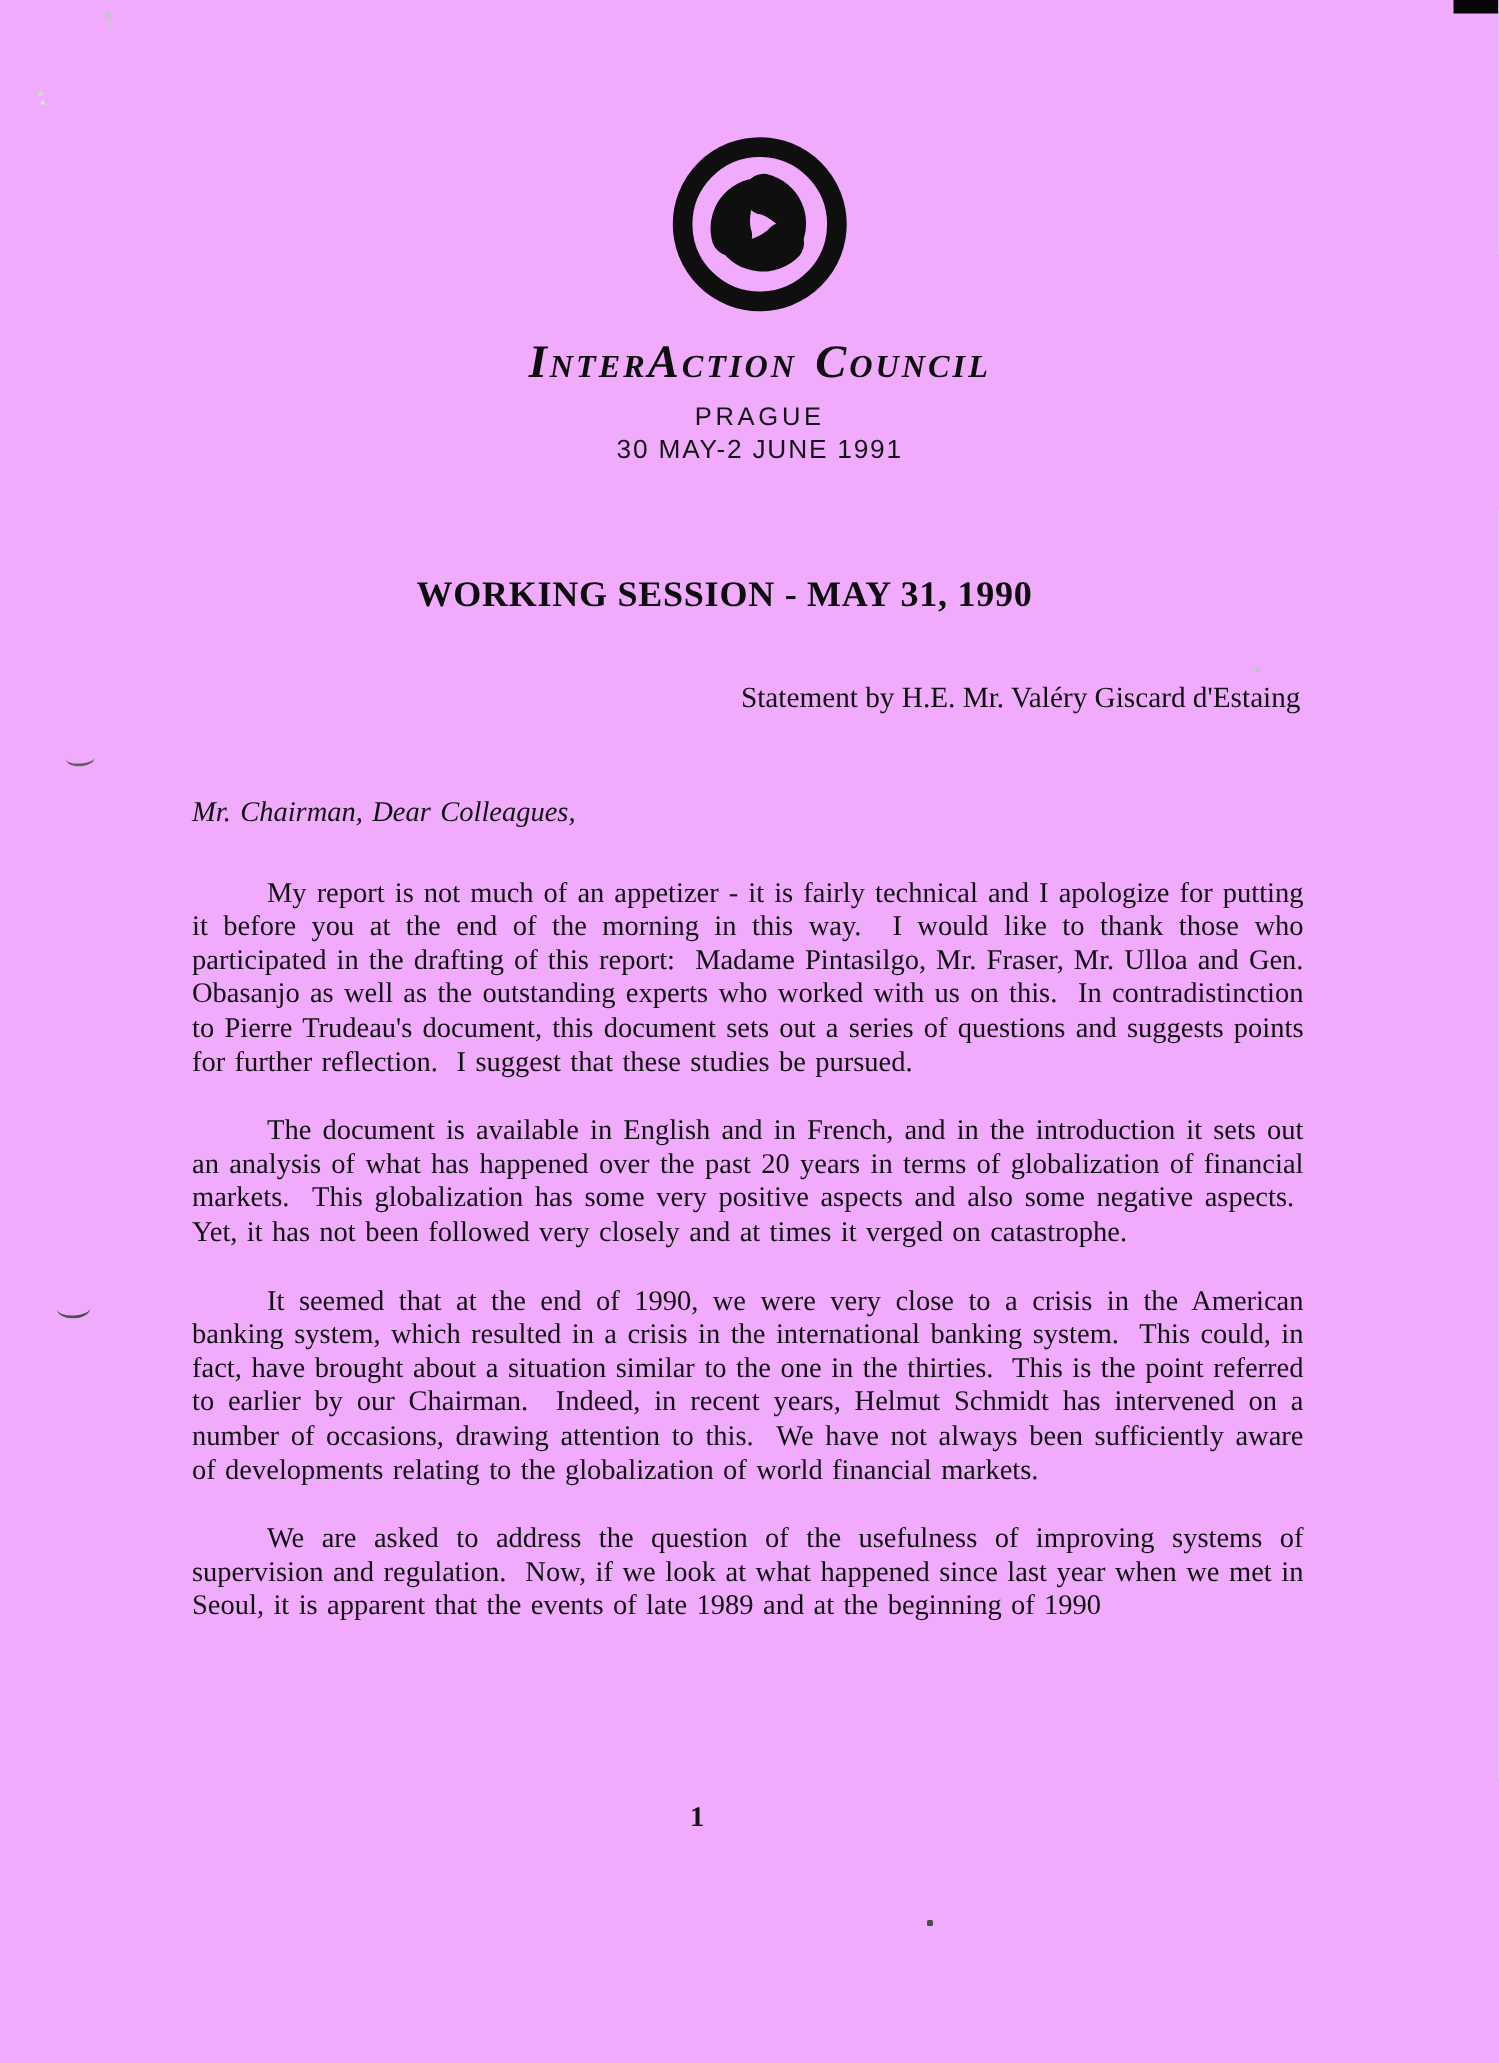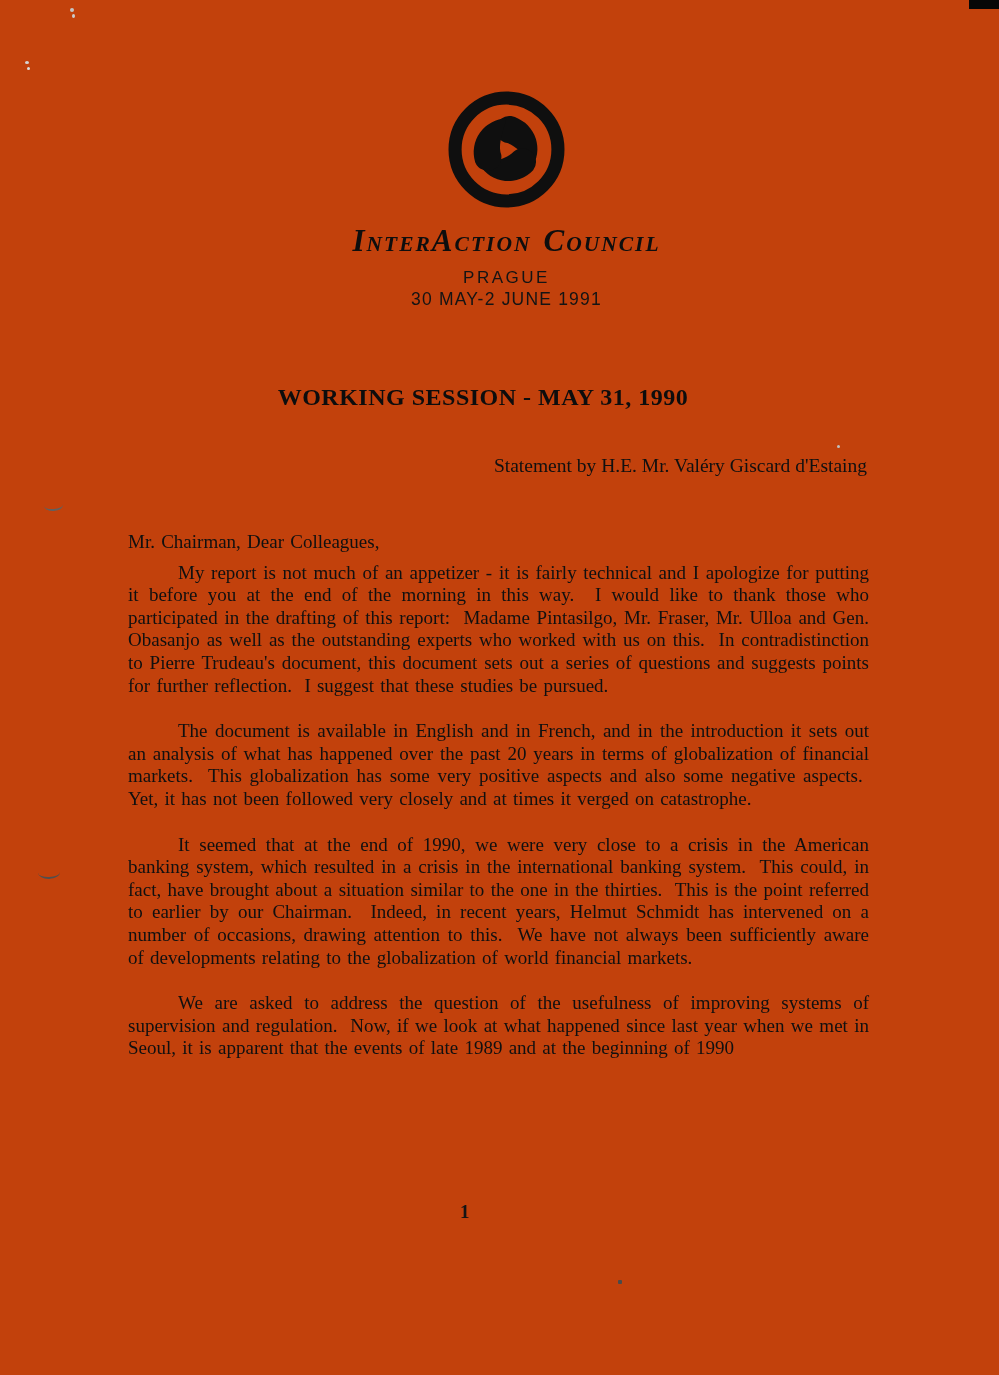--- a/index.html
+++ b/index.html
@@ -5,21 +5,21 @@
   html, body {
     margin: 0;
     padding: 0;
     background: #d9d9d9;
   }
   .page {
     position: relative;
     width: 999px;
     height: 1375px;
     margin: 0 auto;
-    background: #c2410c;
+    background: #f0abfc;
     overflow: hidden;
     color: #101010;
     font-family: "Liberation Serif", serif;
   }
 
   
   .corner-bar {
     position: absolute;
     top: 0;
     right: 0;
@@ -111,21 +111,21 @@
     position: absolute;
     top: 531px;
     left: 128px;
     width: 741px;
     font-size: 19px;
     line-height: 22.6px;
     text-align: justify;
     word-spacing: 1.5px;
     color: #101010;
   }
-  .salutation { margin: 0 0 8px 0; }
+  .salutation { margin: 0 0 31px 0; font-style: italic; }
   .para { margin: 0 0 23px 0; text-indent: 50px; }
 
   .pageno {
     position: absolute;
     top: 1201px;
     left: 460px;
     font-size: 19px;
     font-weight: bold;
     color: #141414;
   }

